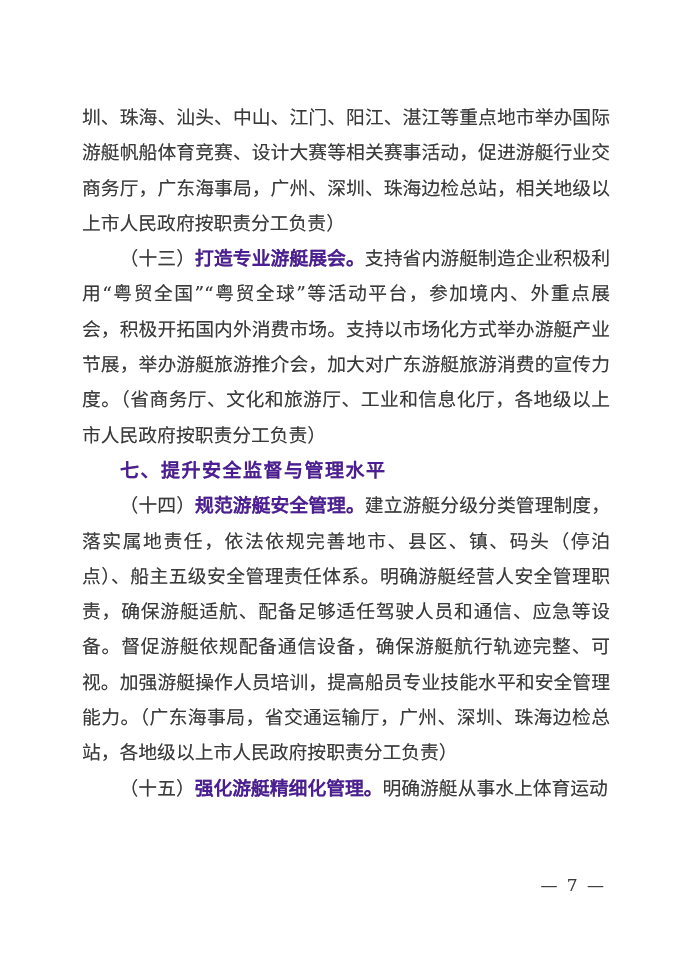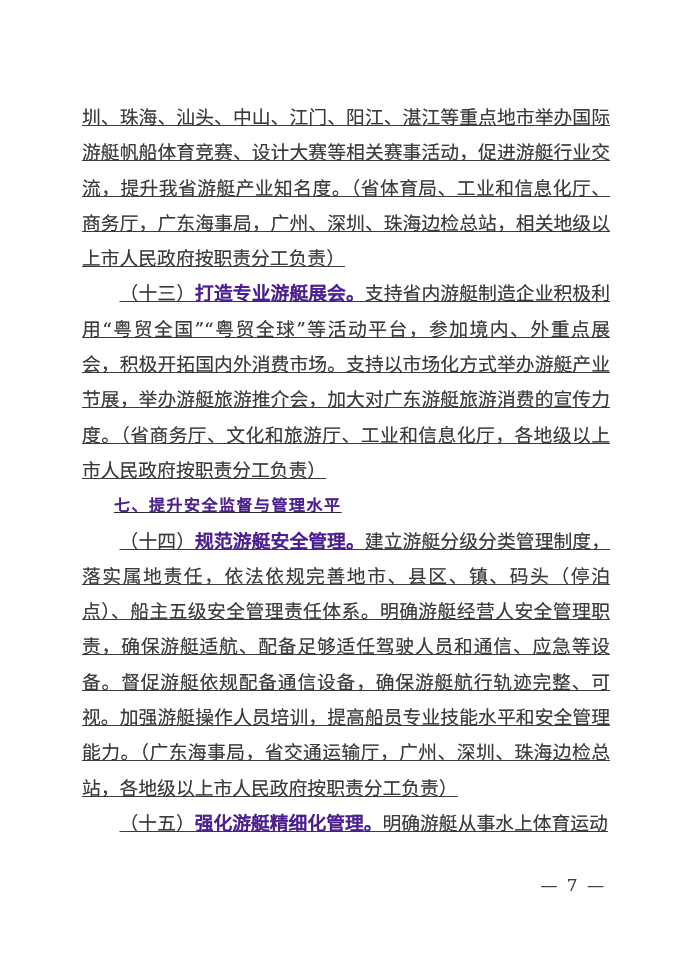--- a/index.html
+++ b/index.html
@@ -21,55 +21,53 @@
     font-size: 18.8px;
     line-height: 35.3px;
     color: #3a3a3a;
     text-shadow: 0 0 0.6px rgba(80,80,80,0.55); 
   }
   .para { margin: 0; }
   .line {
     height: 35.3px;
     overflow: hidden;
     text-align: left;
-    text-decoration: underline;
   }
   .line.just {
     text-align: justify;
     text-align-last: justify;
     text-justify: inter-ideograph;
   }
   .line.ind { text-indent: 2em; }
   .run { font-weight: normal; text-align: center; }
   .run.bold { font-weight: bold; color: #4c1d95; }
   .para.heading .line {
     font-family: "DejaVu Sans", "Liberation Sans", sans-serif;
     font-weight: bold;
-    font-size: 16px;
+    font-size: 19px;
     color: #2b2b2b;
     letter-spacing: 1.5px;
   }
   .page-number {
     position: absolute;
     right: 94px; bottom: 84px;
     font-size: 17px;
     letter-spacing: 2px;
     color: #3a3a3a;
     text-shadow: 0 0 0.6px rgba(80,80,80,0.5);
   }
 </style>
 </head>
 <body>
 
 <div class="page">
   <div class="doc-body">
       <div class="para body">
         <div class="line just"><span class="run">圳、珠海、汕头、中山、江门、阳江、湛江等重点地市举办国际</span></div>
         <div class="line just"><span class="run">游艇帆船体育竞赛、设计大赛等相关赛事活动，促进游艇行业交</span></div>
-        <div class="line just"><span class="run">流，提升我省游艇产业知名度。（省体育局、工业和信息化厅、</span></div>
         <div class="line just"><span class="run">商务厅，广东海事局，广州、深圳、珠海边检总站，相关地级以</span></div>
         <div class="line"><span class="run">上市人民政府按职责分工负责）</span></div>
       </div>
       <div class="para body">
         <div class="line just ind"><span class="run">（十三）</span><span class="run bold">打造专业游艇展会。</span><span class="run">支持省内游艇制造企业积极利</span></div>
         <div class="line just"><span class="run">用“粤贸全国”“粤贸全球”等活动平台，参加境内、外重点展</span></div>
         <div class="line just"><span class="run">会，积极开拓国内外消费市场。支持以市场化方式举办游艇产业</span></div>
         <div class="line just"><span class="run">节展，举办游艇旅游推介会，加大对广东游艇旅游消费的宣传力</span></div>
         <div class="line just"><span class="run">度。（省商务厅、文化和旅游厅、工业和信息化厅，各地级以上</span></div>
         <div class="line"><span class="run">市人民政府按职责分工负责）</span></div>

